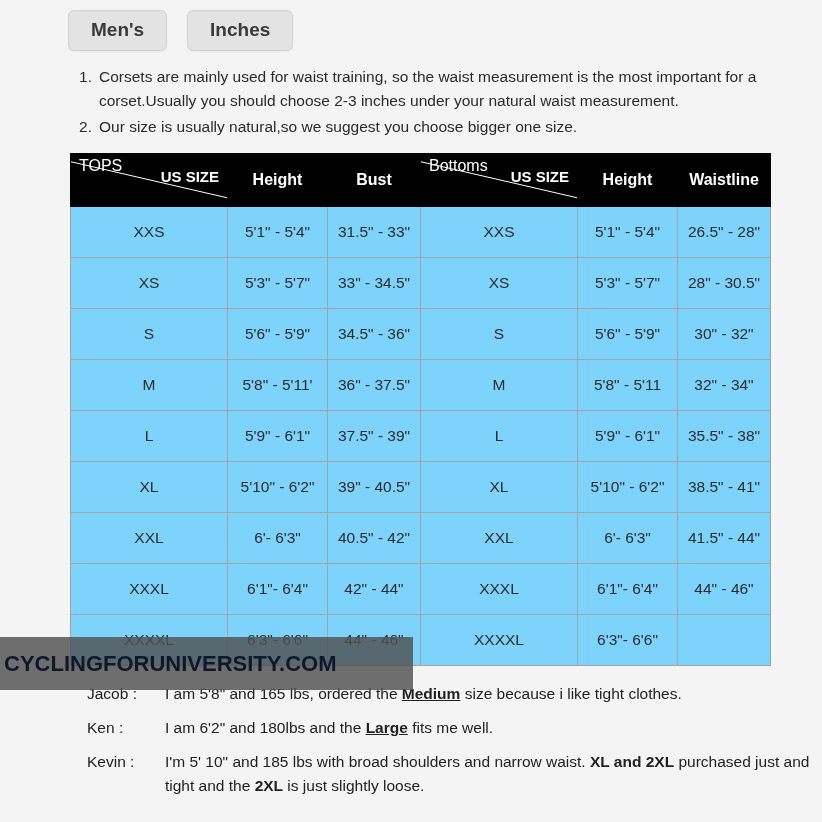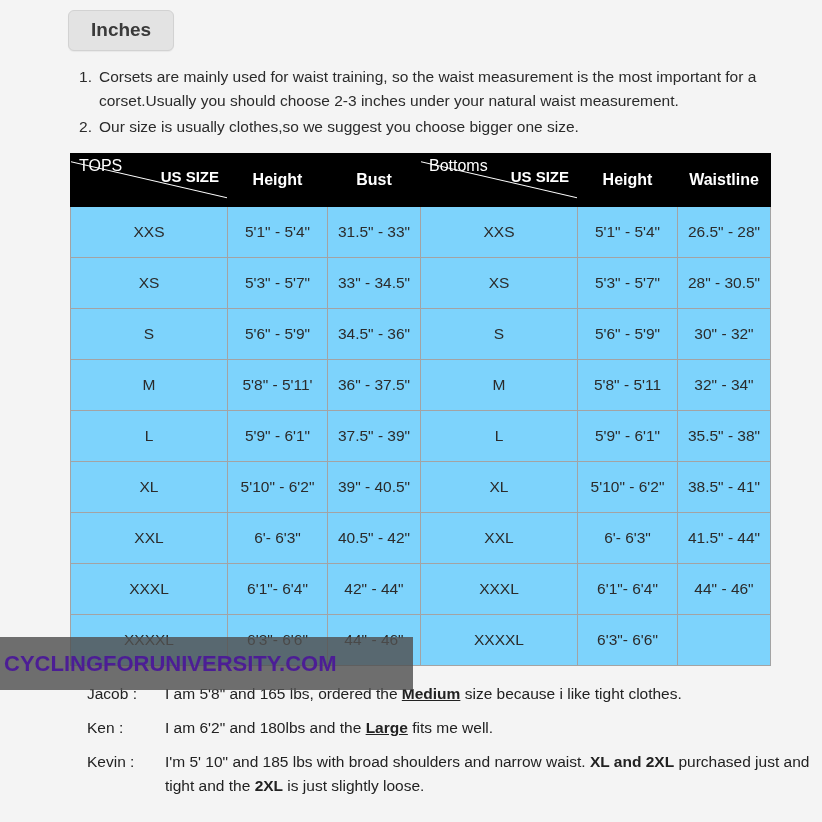--- a/index.html
+++ b/index.html
@@ -155,45 +155,46 @@
     position: absolute;
     left: 0;
     top: 637px;
     width: 413px;
     height: 53px;
     background: rgba(80,80,80,0.82);
     display: flex;
     align-items: center;
   }
   .watermark span {
-    color: #4c1d95;
+    color: #0f172a;
     font-size: 22px;
     font-weight: bold;
     letter-spacing: 0px;
     padding-left: 4px;
     font-family: "Liberation Sans", sans-serif;
   }
 </style>
 </head>
 <body>
 
 <div class="page">
 
   <div class="toggles">
+    <button class="toggle-btn">Men's</button>
     <button class="toggle-btn">Inches</button>
   </div>
 
   <div class="notes">
     <div class="note-row">
       <div class="note-num">1.</div>
       <div class="note-text">Corsets are mainly used for waist training, so the waist measurement is the most important for a corset.Usually you should choose 2-3 inches under your natural waist measurement.</div>
     </div>
     <div class="note-row">
       <div class="note-num">2.</div>
-      <div class="note-text">Our size is usually clothes,so we suggest you choose bigger one size.</div>
+      <div class="note-text">Our size is usually natural,so we suggest you choose bigger one size.</div>
     </div>
   </div>
 
   <div class="table-wrap">
     <table class="size-table">
       <colgroup>
         <col class="c-label">
           <col class="c-h">
           <col class="c-m">
         <col class="c-label">

